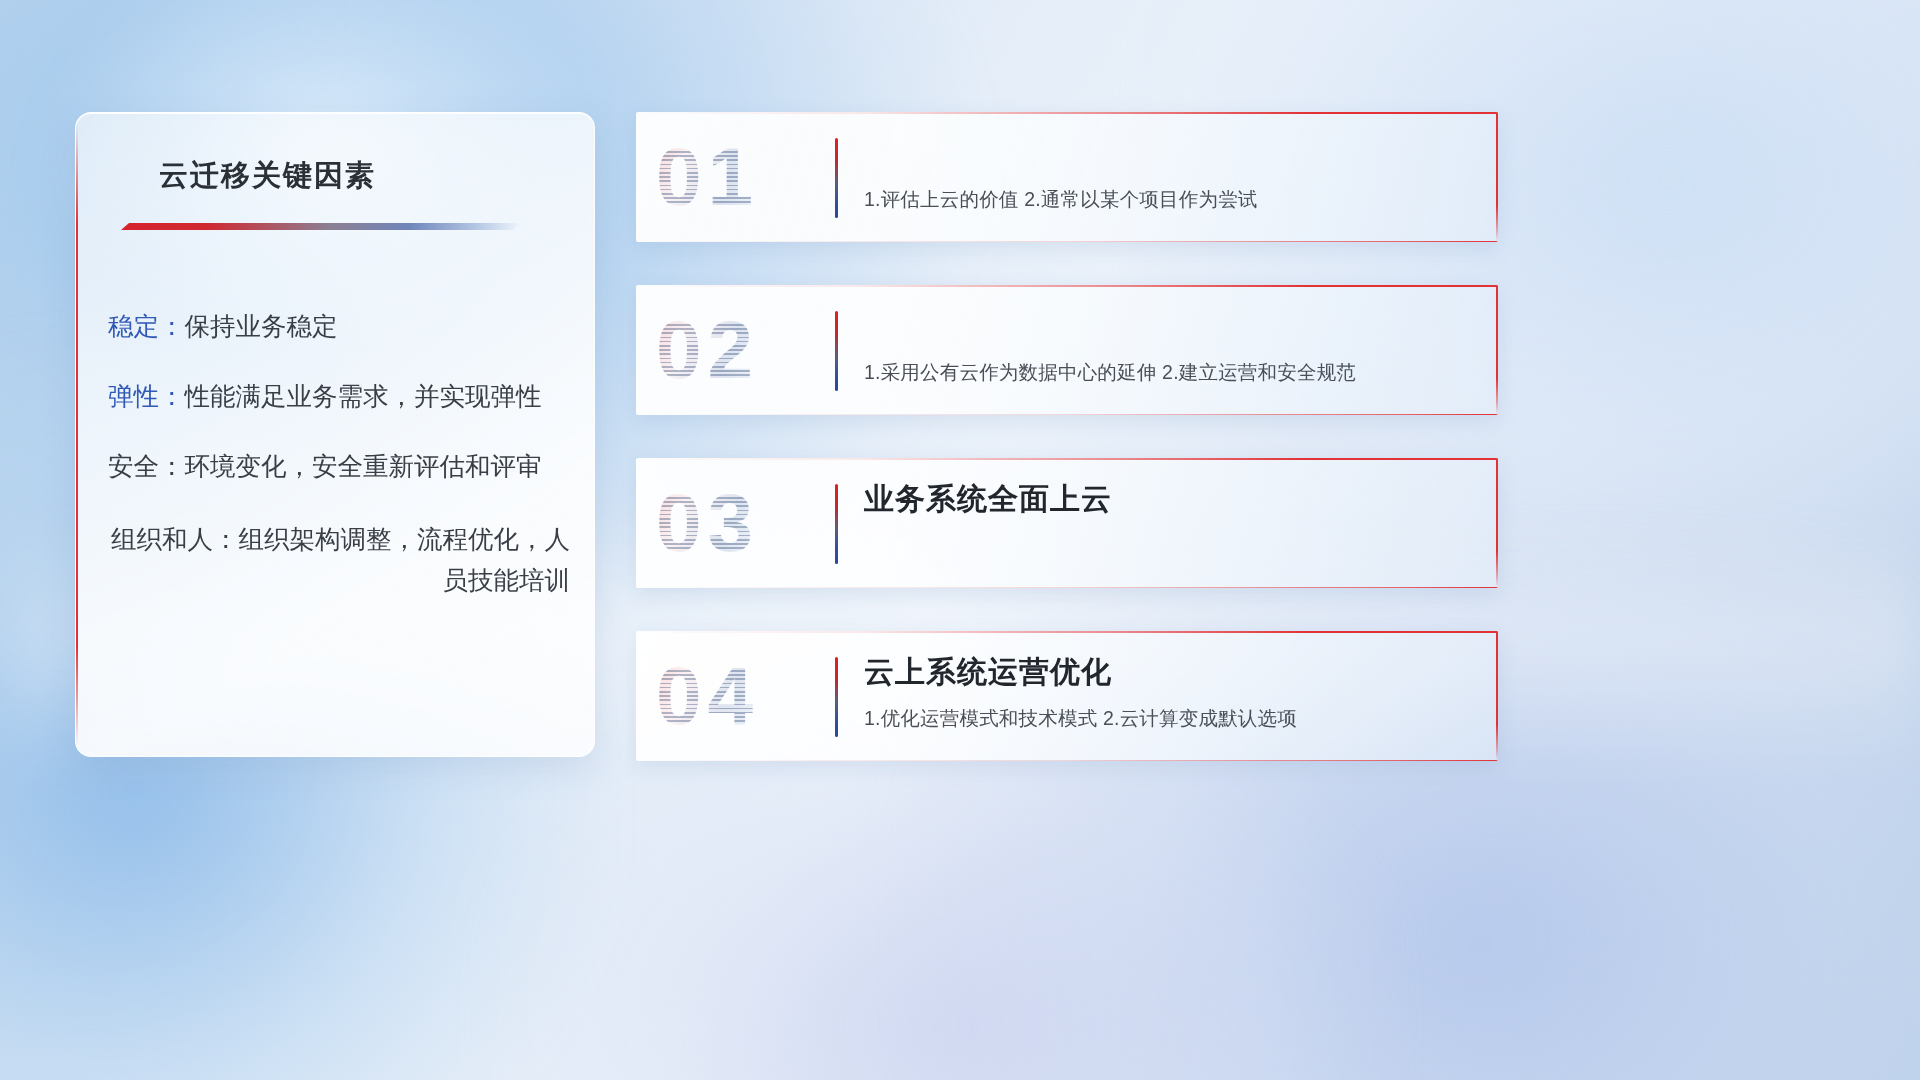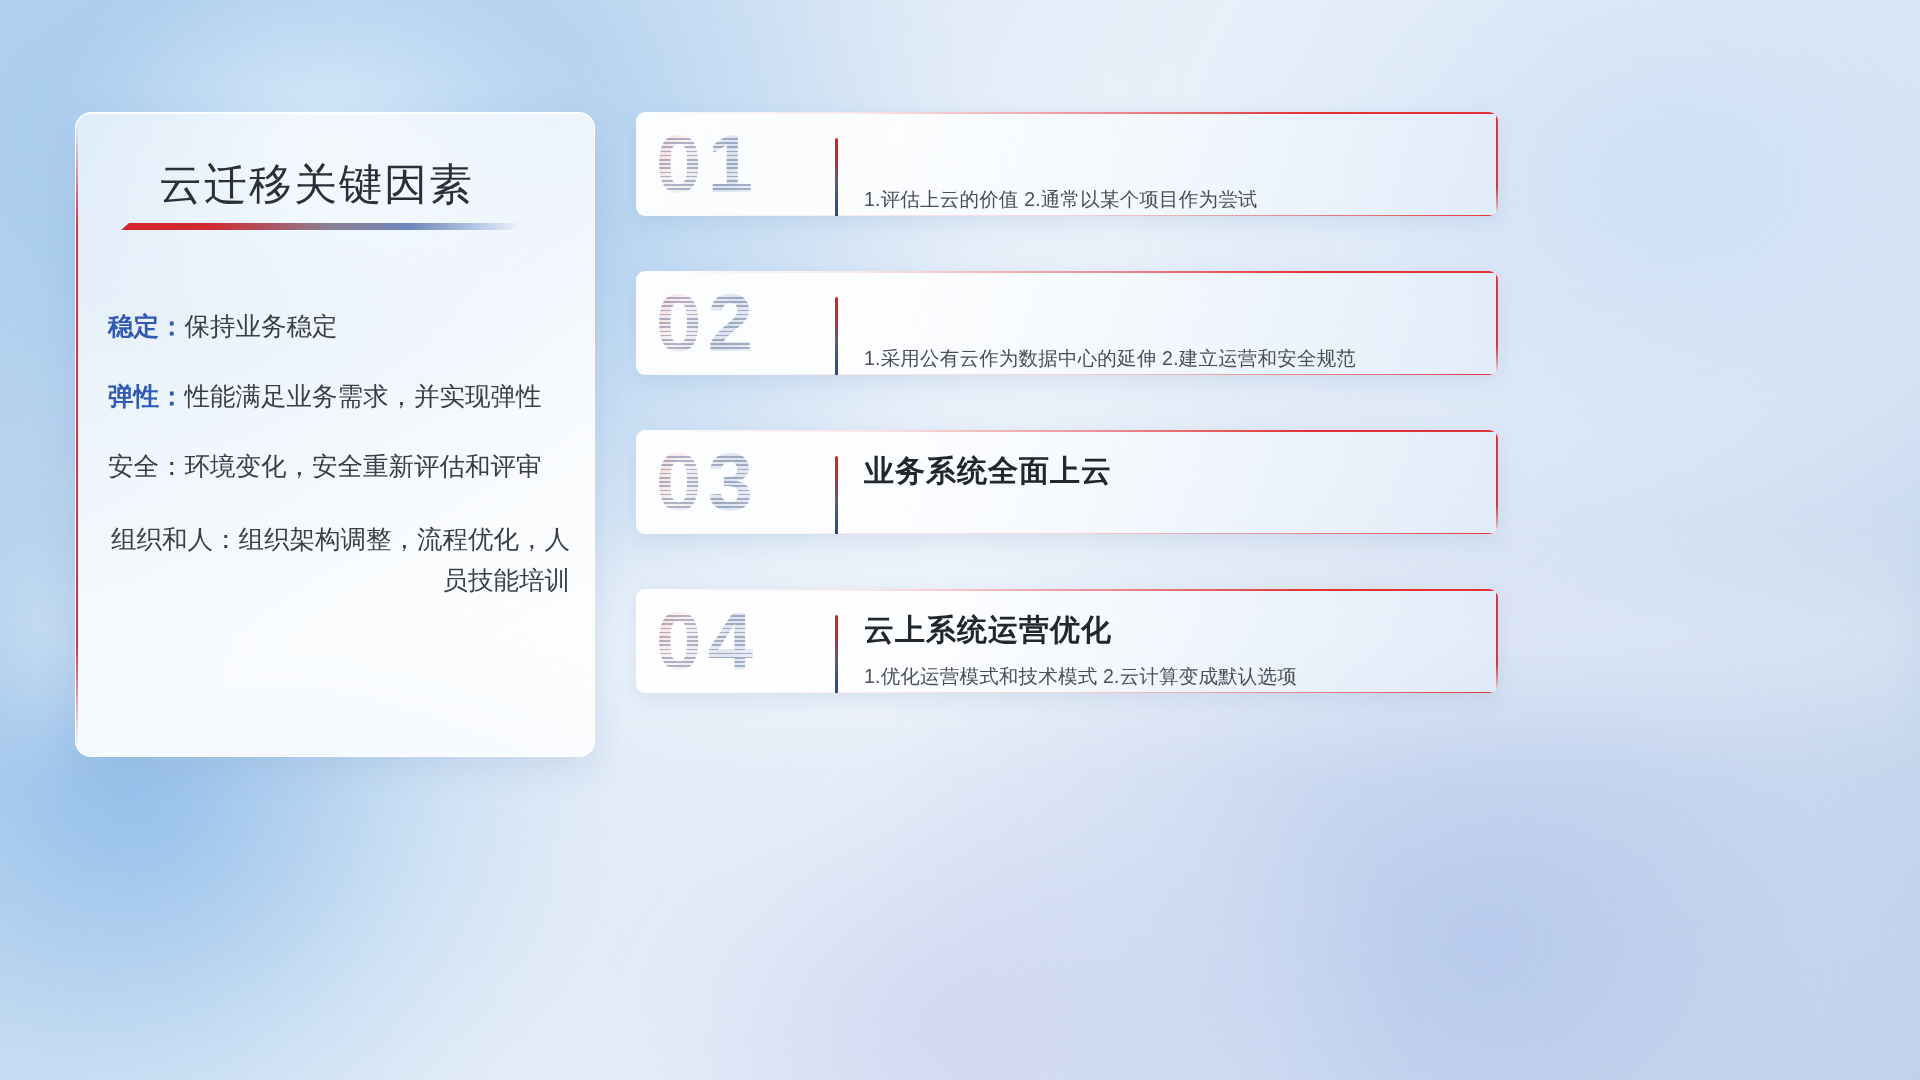--- a/index.html
+++ b/index.html
@@ -45,43 +45,43 @@
     box-shadow:0 10px 34px rgba(110,145,190,.20),inset 0 1px 0 rgba(255,255,255,.9);
     overflow:hidden;
   }
   .left-card::before{
     content:"";position:absolute;left:0;top:10px;bottom:10px;width:2px;
     background:linear-gradient(180deg,rgba(226,50,53,0) 0%,#e23235 16%,#e23235 84%,rgba(226,50,53,0) 100%);
   }
   .left-inner{position:absolute;inset:0;padding:0;}
   .panel-title{
     position:absolute;left:83px;top:43px;
-    font-size:43px;font-weight:normal;color:#2b2f36;letter-spacing:2px;
+    font-size:29px;font-weight:bold;color:#2b2f36;letter-spacing:2px;
     white-space:nowrap;
   }
   .title-rule{
     position:absolute;left:45px;top:110px;width:400px;height:7px;
     background:linear-gradient(90deg,#d6232c 0%,#cf2a31 22%,#8b7f93 52%,#6f86bb 72%,#b9cbe6 90%,rgba(200,216,236,0) 100%);
     clip-path:polygon(2% 0,100% 0,98% 100%,0 100%);
     border-radius:1px;
   }
   .panel-list{position:absolute;left:32px;top:195px;right:24px;}
   .p-item{
     font-size:25.5px;color:#3a3f47;line-height:1.42;
     margin-bottom:34px;white-space:nowrap;
   }
   .p-item.wrap{white-space:normal;line-height:1.62;text-align:right;}
   .p-key{font-weight:normal;}
-  .p-key.accent{color:#2f59b5;font-weight:bold;}
+  .p-key.accent{color:#2f59b5;}
   .p-key.plain{color:#3a3f47;}
 
   
   .cards{position:absolute;left:636px;top:112px;width:862px;}
   .rcard{
-    position:relative;height:104px;margin-bottom:55px;border-radius:9px;
+    position:relative;height:130px;margin-bottom:43px;border-radius:2px;
     background:linear-gradient(108deg,rgba(255,255,255,.94) 0%,rgba(255,255,255,.88) 30%,rgba(246,250,254,.80) 58%,rgba(238,245,252,.66) 82%,rgba(232,241,251,.52) 100%);
     box-shadow:0 6px 20px rgba(104,140,186,.16);
     overflow:hidden;
   }
   .rcard::before{ 
     content:"";position:absolute;left:0;right:0;top:0;height:1.6px;
     background:linear-gradient(90deg,rgba(226,50,53,0) 0%,rgba(226,50,53,.10) 26%,rgba(226,50,53,.55) 55%,#e23235 78%,#e23235 100%);
   }
   .rcard::after{ 
     content:"";position:absolute;right:0;top:0;bottom:0;width:1.6px;

